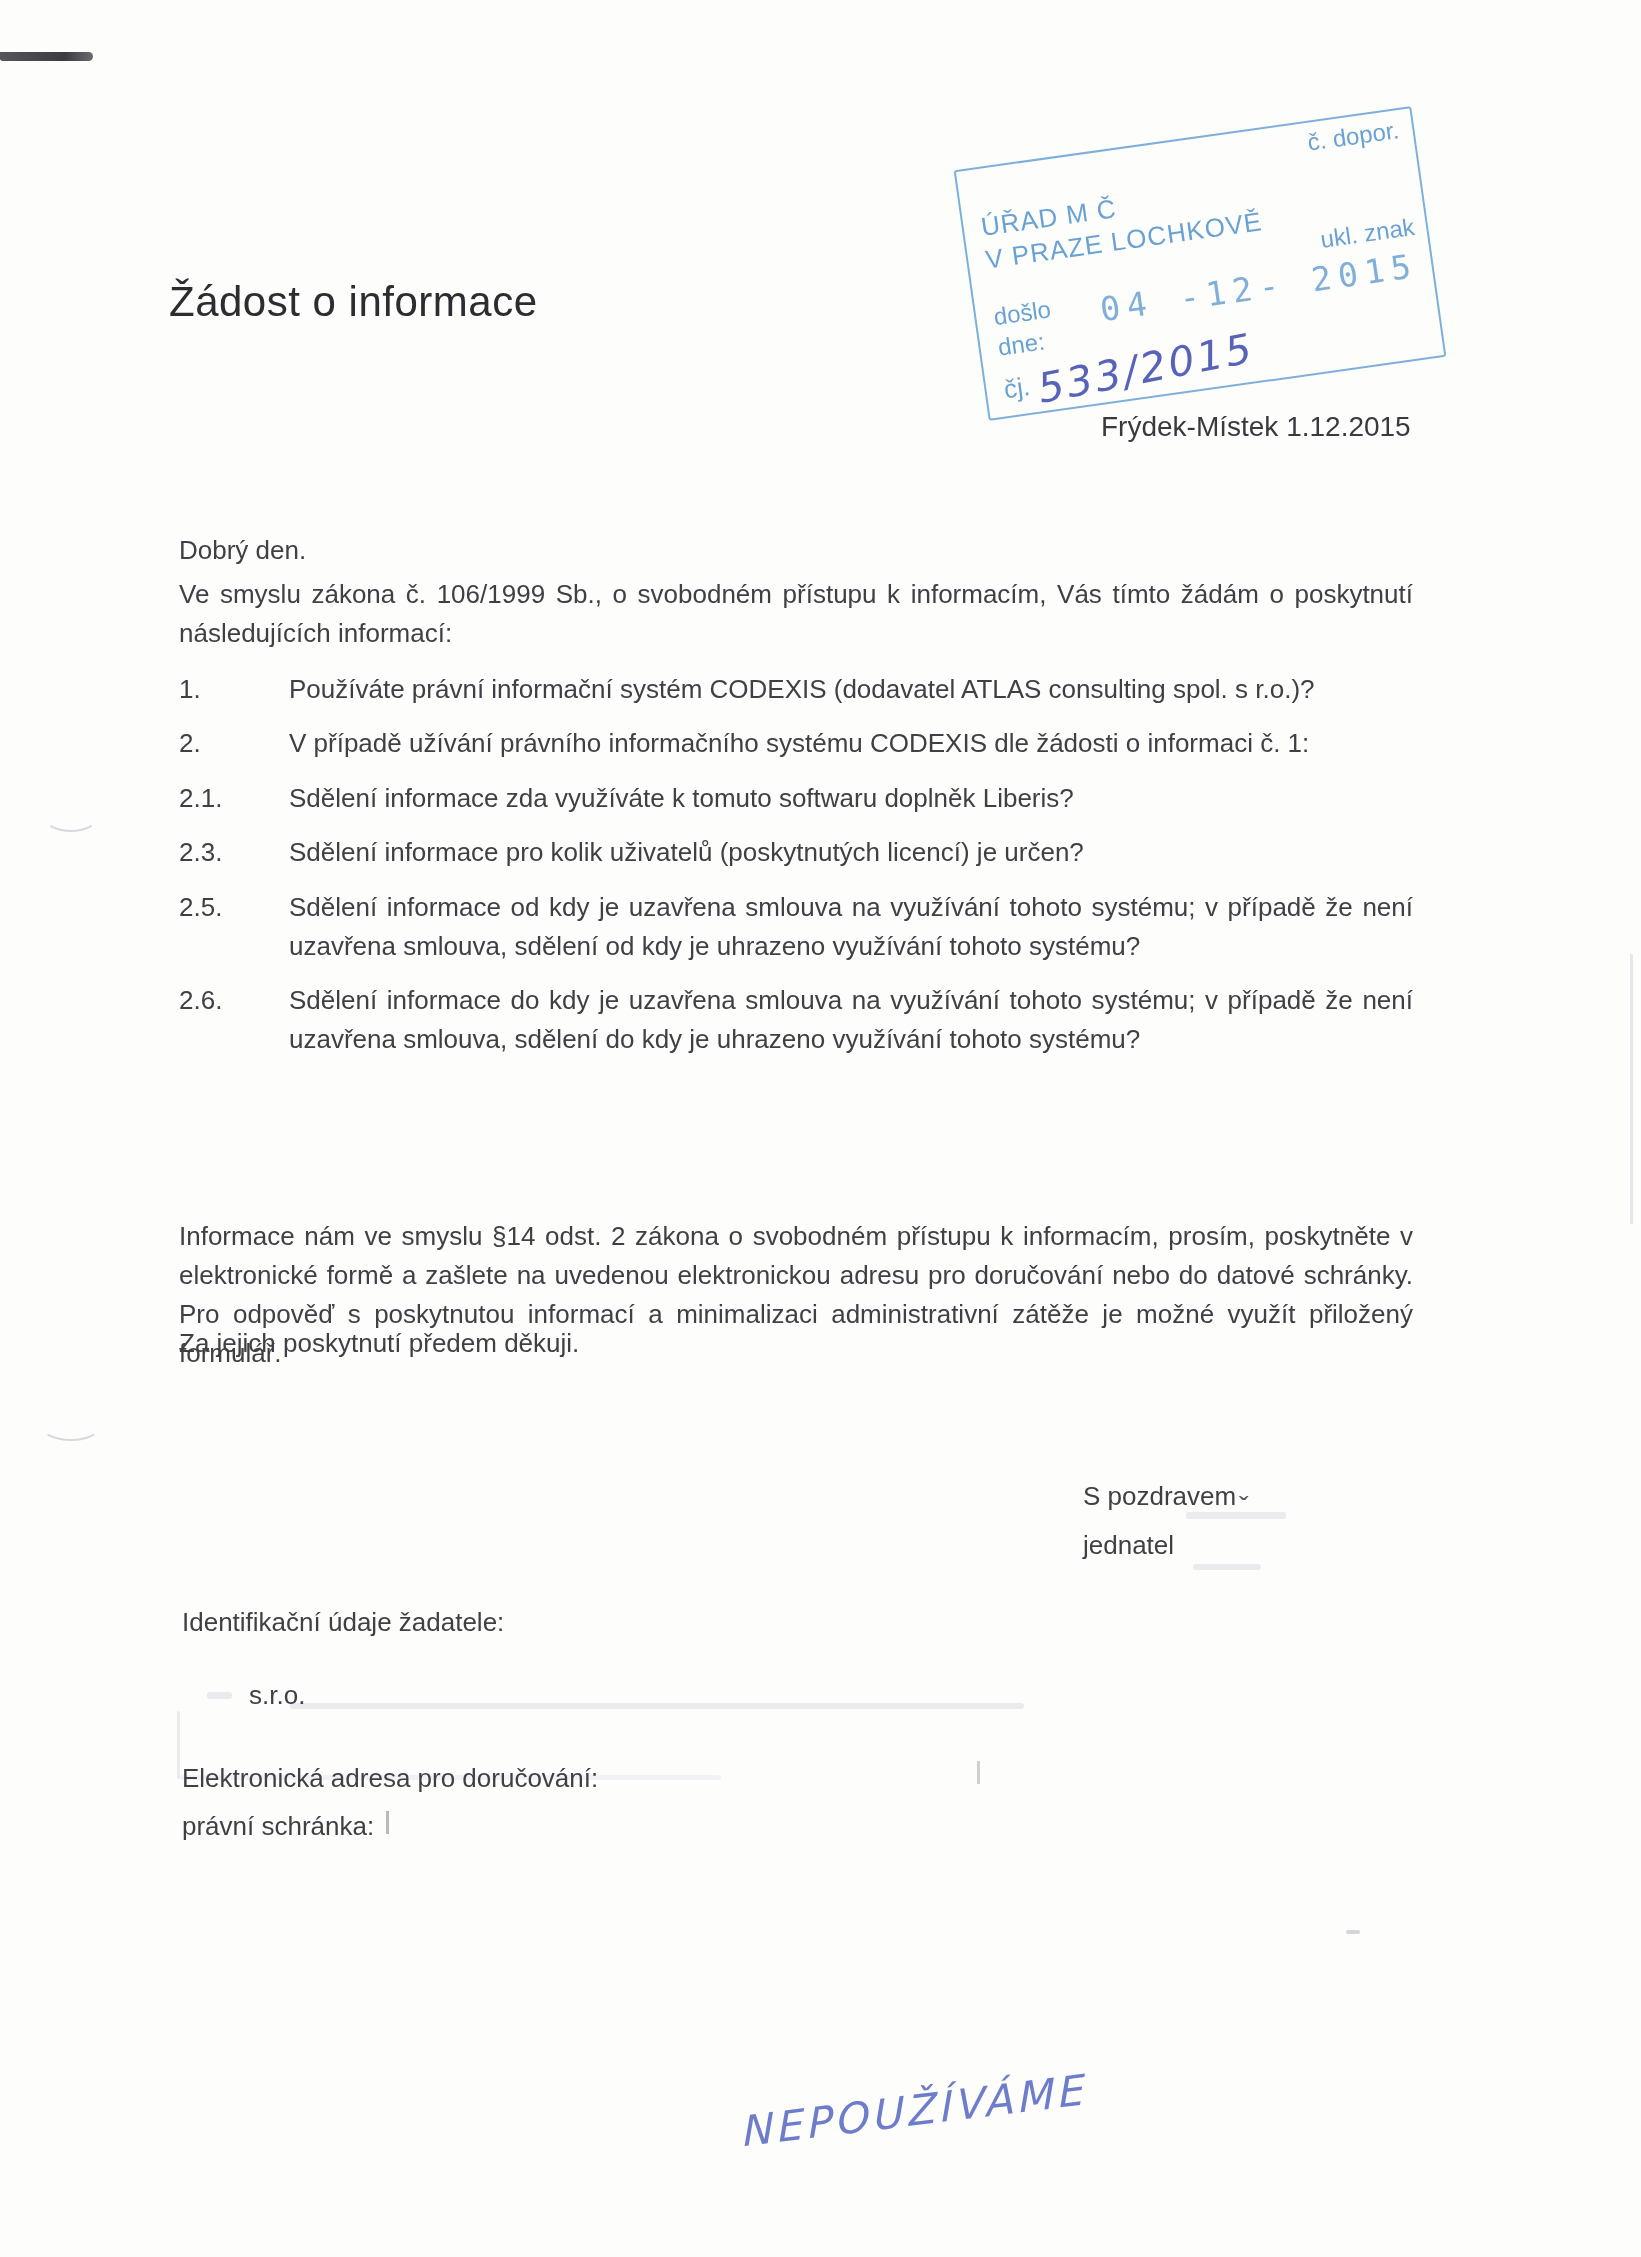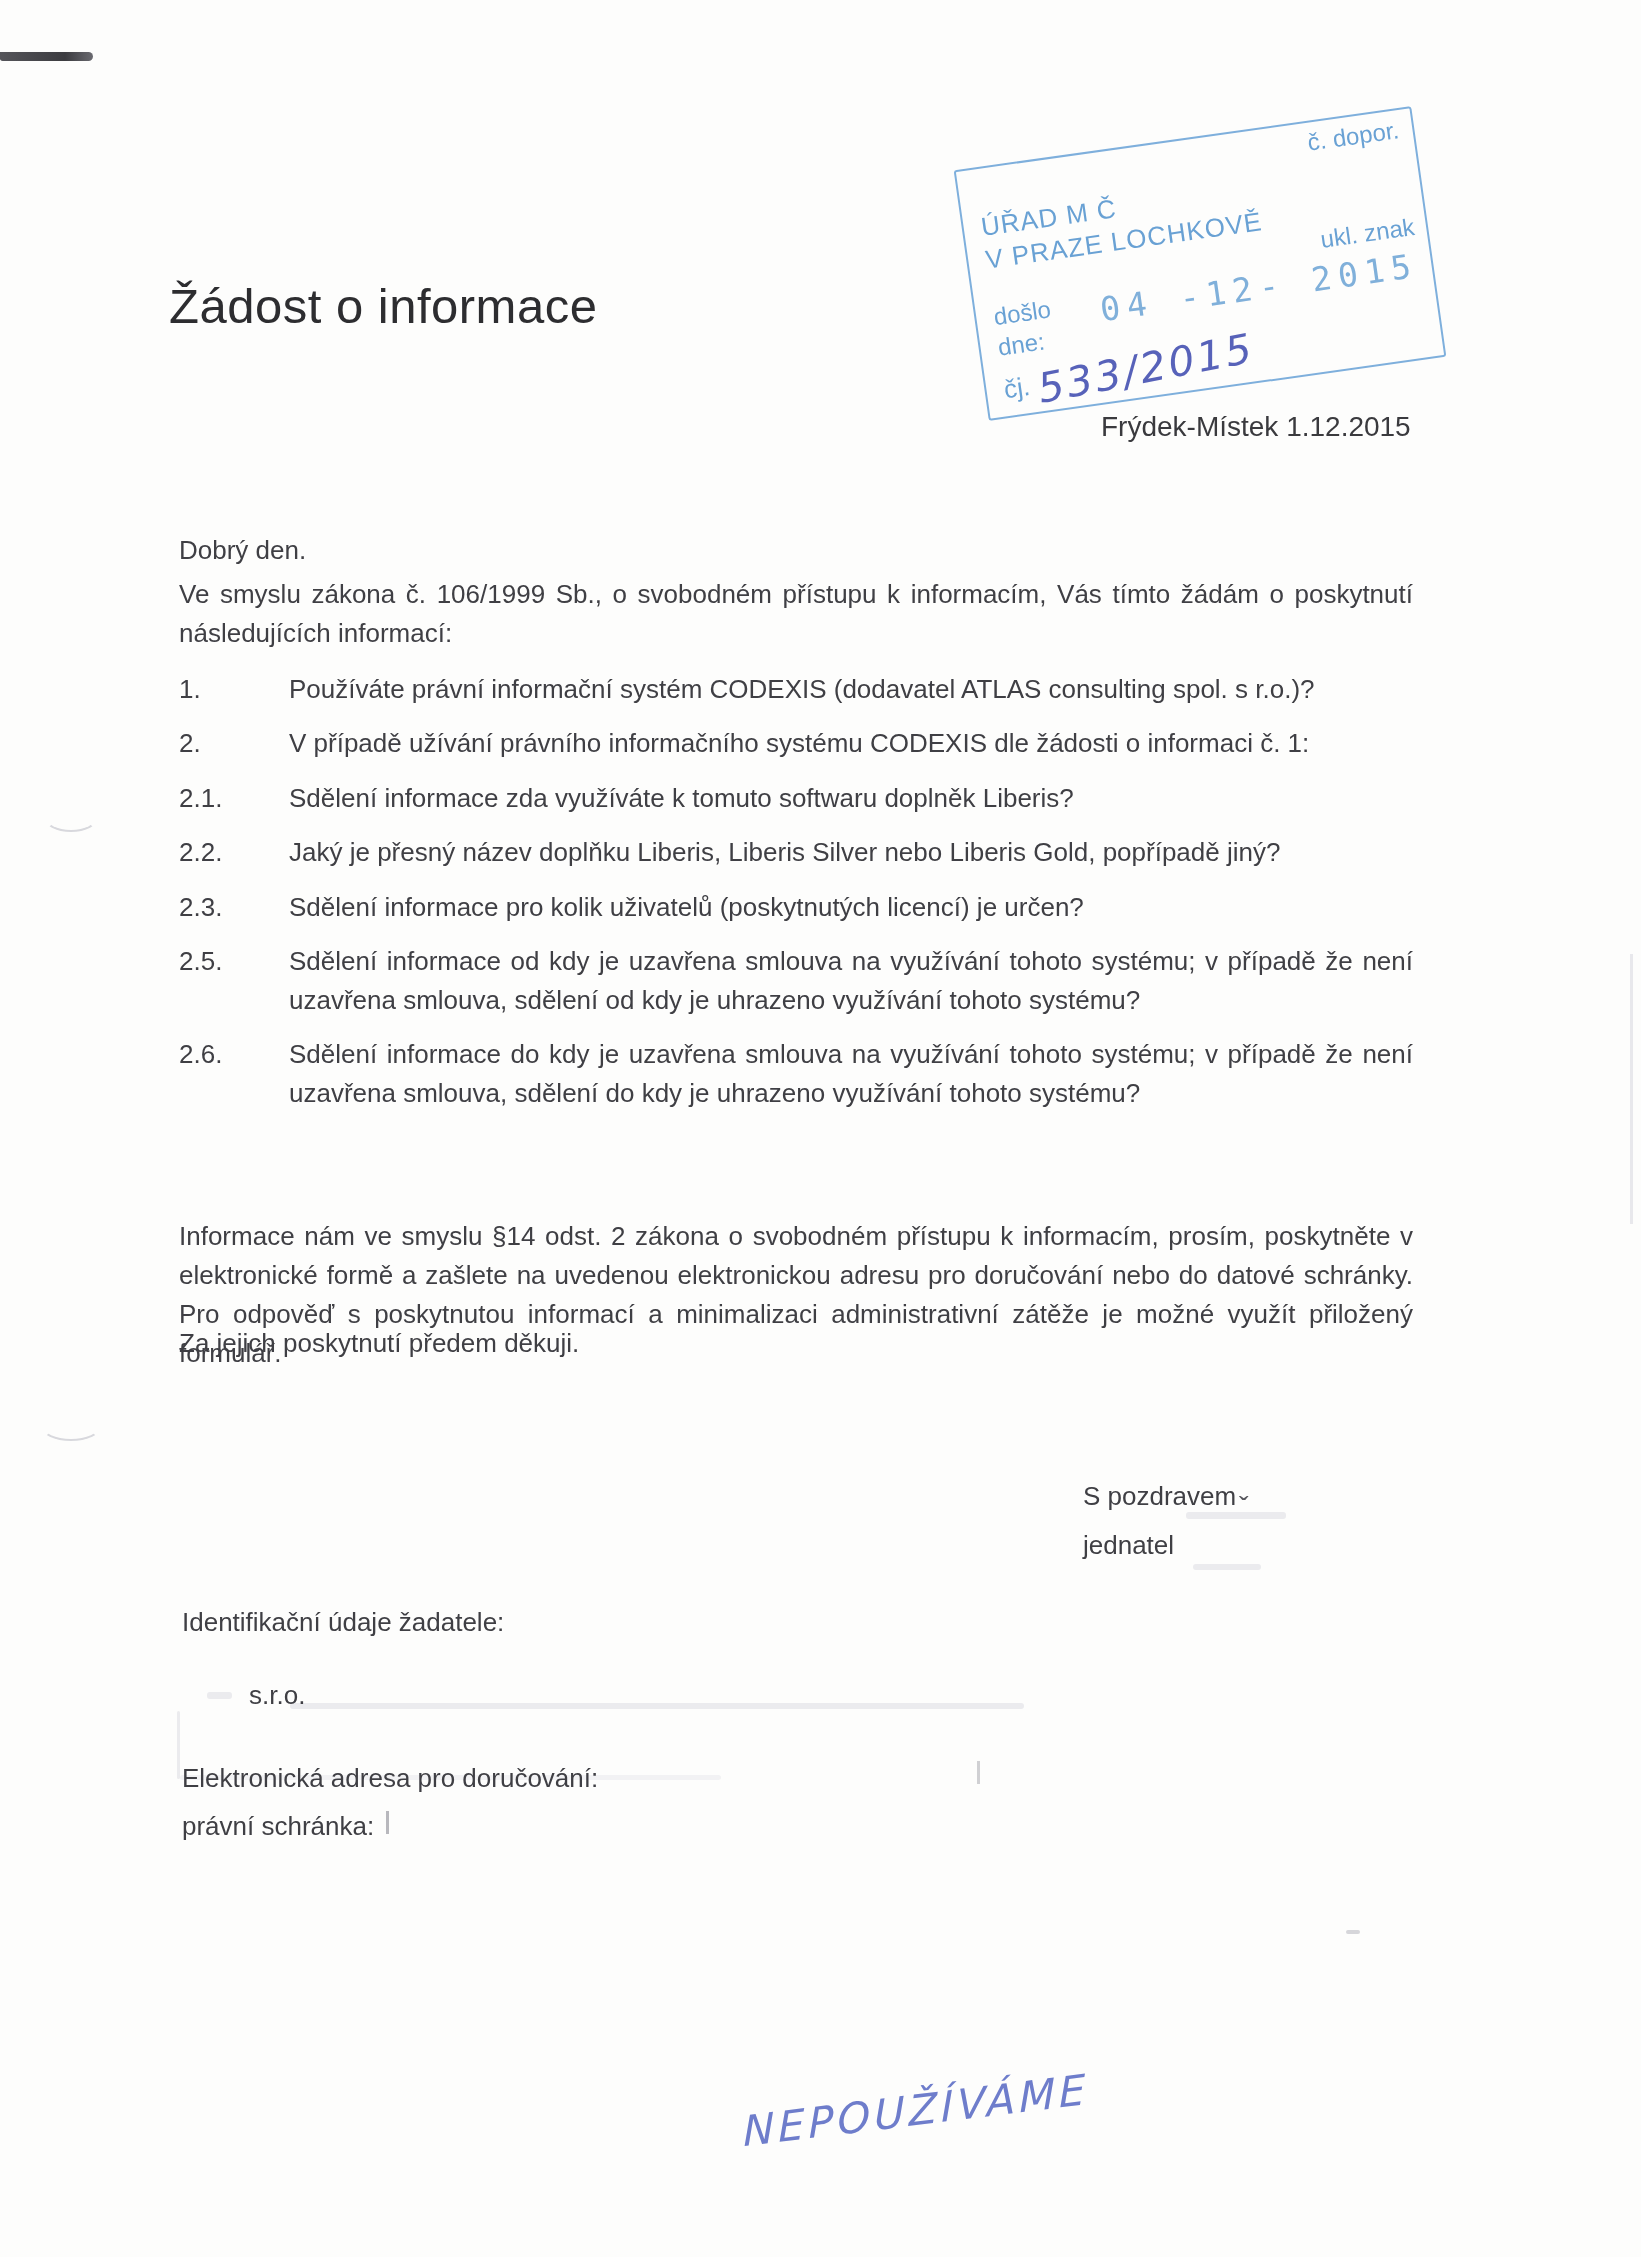--- a/index.html
+++ b/index.html
@@ -74,21 +74,21 @@
     color:#4a55b4;
     font-style:italic;
     letter-spacing:2.9px;
     transform:rotate(-3deg) translateY(3.9px);
     font-family:"DejaVu Sans","Liberation Sans",sans-serif;
   }
 
   
   .title{
     position:absolute;left:169px;top:278px;
-    font-size:49px;color:#2d2d30;letter-spacing:0.5px;
+    font-size:42px;color:#2d2d30;letter-spacing:0.5px;
   }
   .dateline{
     position:absolute;left:1101px;top:411px;font-size:28px;color:#3a3a3e;
   }
   .bodytext{font-size:26px;line-height:39px;color:#3f3f44;}
   .greeting{position:absolute;left:179px;top:531px;}
   .intro{position:absolute;left:179px;top:575px;width:1234px;text-align:justify;}
   .qlist{position:absolute;left:179px;top:670px;width:1234px;}
   .li{display:flex;margin-bottom:15.4px;}
   .li .num{flex:0 0 70px;}
@@ -165,24 +165,20 @@
     </div>
     <div class="li">
       <span class="num">2.</span>
       <span class="itext">V případě užívání právního informačního systému CODEXIS dle žádosti o informaci č. 1:</span>
     </div>
     <div class="li">
       <span class="num">2.1.</span>
       <span class="itext">Sdělení informace zda využíváte k tomuto softwaru doplněk Liberis?</span>
     </div>
     <div class="li">
-      <span class="num">2.2.</span>
-      <span class="itext">Jaký je přesný název doplňku Liberis, Liberis Silver nebo Liberis Gold, popřípadě jiný?</span>
-    </div>
-    <div class="li">
       <span class="num">2.3.</span>
       <span class="itext">Sdělení informace pro kolik uživatelů (poskytnutých licencí) je určen?</span>
     </div>
     <div class="li">
       <span class="num">2.5.</span>
       <span class="itext">Sdělení informace od kdy je uzavřena smlouva na využívání tohoto systému; v případě že není uzavřena smlouva, sdělení od kdy je uhrazeno využívání tohoto systému?</span>
     </div>
     <div class="li">
       <span class="num">2.6.</span>
       <span class="itext">Sdělení informace do kdy je uzavřena smlouva na využívání tohoto systému; v případě že není uzavřena smlouva, sdělení do kdy je uhrazeno využívání tohoto systému?</span>

